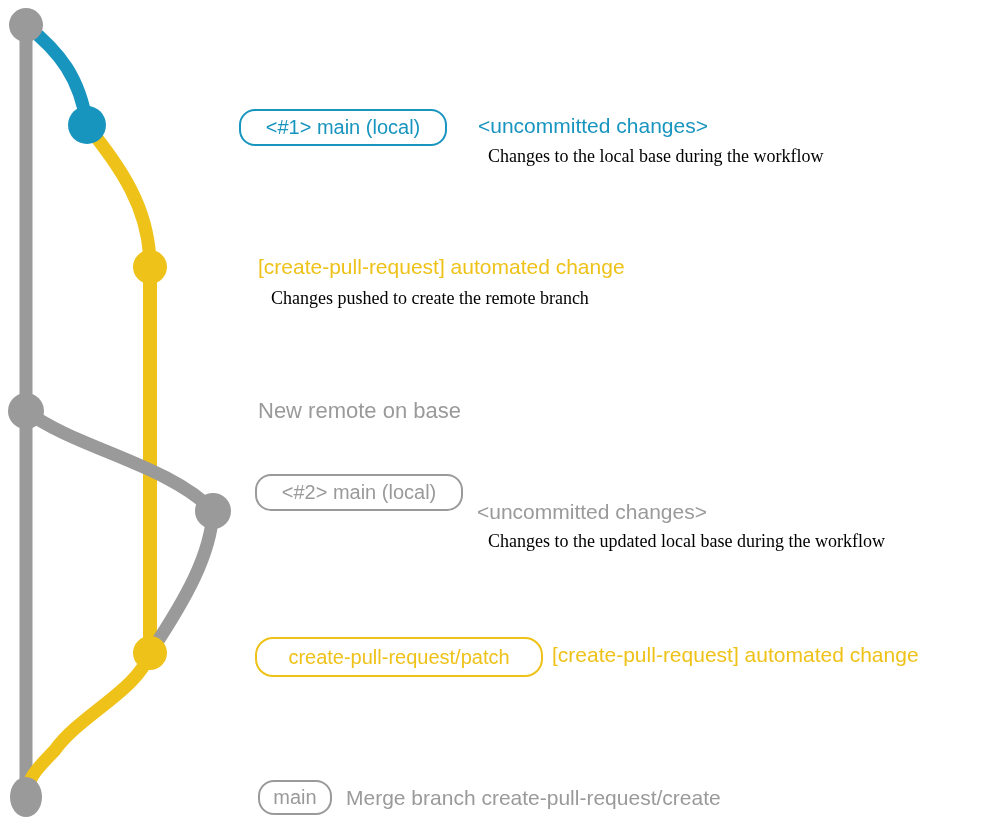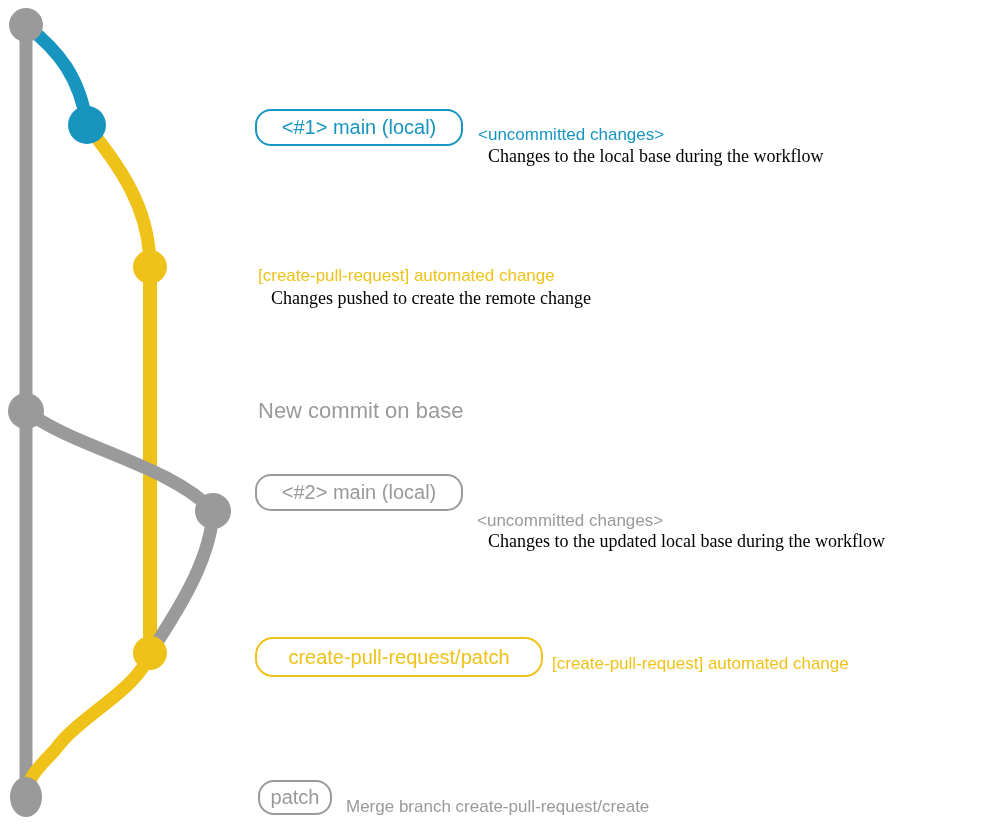--- a/index.html
+++ b/index.html
@@ -37,23 +37,22 @@
     border:2px solid var(--gray);
     border-radius:16px;
     font-size:20px;
     color:var(--gray);
     white-space:nowrap;
     background:var(--bg);
   }
   .chip.teal{border-color:var(--teal);color:var(--teal);}
   .chip.yellow{border-color:var(--yellow);color:var(--yellow);border-radius:18px;}
   .title{
-    font-size:17px;
+    font-size:21px;
     white-space:nowrap;
-    margin-top:11px;
   }
   .title.teal{color:var(--teal);}
   .title.yellow{color:var(--yellow);}
   .title.gray{color:var(--gray);}
   .note{
     font-family:Liberation Serif, serif;
     font-size:18px;
     color:var(--ink);
     white-space:nowrap;
   }
@@ -78,40 +77,40 @@
     <circle cx="26" cy="25" r="17" class="dot-gray"></circle>
     <circle cx="87" cy="125" r="19" class="dot-teal"></circle>
     <circle cx="150" cy="267" r="17" class="dot-yellow"></circle>
     <circle cx="26" cy="411" r="18" class="dot-gray"></circle>
     <circle cx="213" cy="511" r="18" class="dot-gray"></circle>
     <circle cx="150" cy="653" r="17" class="dot-yellow"></circle>
     <ellipse cx="26" cy="797" rx="16" ry="20" class="dot-gray"></ellipse>
   </svg>
 
 
-  <div class="abs chip teal" style="left:255px;top:109px;width:208px;height:37px;">
+  <div class="abs chip teal" style="left:239px;top:109px;width:208px;height:37px;">
     <span>&lt;#1&gt; main (local)</span>
   </div>
   <div class="abs title teal" style="left:478px;top:114px;">&lt;uncommitted changes&gt;</div>
   <div class="abs note" style="left:488px;top:146px;">Changes to the local base during the workflow</div>
 
   <div class="abs title yellow" style="left:258px;top:255px;">[create-pull-request] automated change</div>
-  <div class="abs note" style="left:271px;top:288px;">Changes pushed to create the remote change</div>
+  <div class="abs note" style="left:271px;top:288px;">Changes pushed to create the remote branch</div>
 
-  <div class="abs h-label" style="left:258px;top:398px;">New commit on base</div>
+  <div class="abs h-label" style="left:258px;top:398px;">New remote on base</div>
 
   <div class="abs chip" style="left:255px;top:474px;width:208px;height:37px;justify-content:center;">
     <span>&lt;#2&gt; main (local)</span>
   </div>
   <div class="abs title gray" style="left:477px;top:500px;">&lt;uncommitted changes&gt;</div>
   <div class="abs chip yellow" style="left:255px;top:637px;width:288px;height:40px;">
     <span>create-pull-request/patch</span>
   </div>
 
   <div class="abs note" style="left:488px;top:531px;">Changes to the updated local base during the workflow</div>
   <div class="abs title yellow" style="left:552px;top:643px;">[create-pull-request] automated change</div>
 
   <div class="abs chip" style="left:258px;top:780px;width:74px;height:35px;">
-    <span>patch</span>
+    <span>main</span>
   </div>
   <div class="abs title gray" style="left:346px;top:786px;">Merge branch create-pull-request/create</div>
 
 </div>
 
 </body></html>

